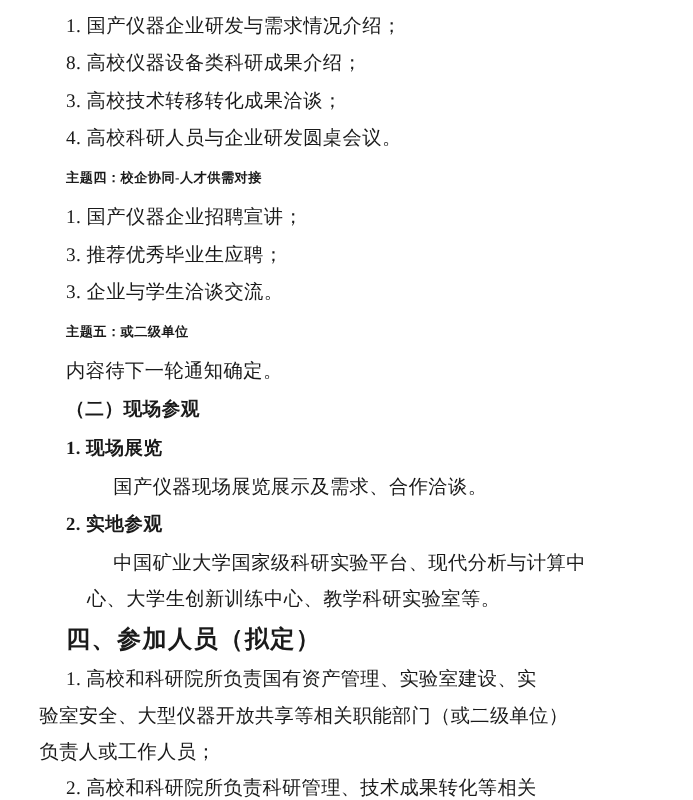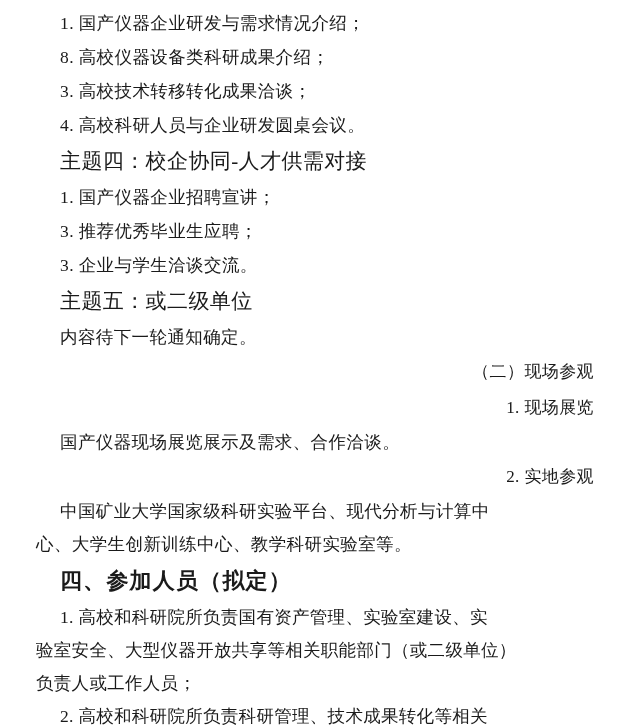--- a/index.html
+++ b/index.html
@@ -33,45 +33,45 @@
   .indent-head {
     padding-left: 24px;
   }
   .indent-para {
     padding-left: 24px;
   }
   .indent-none {
     padding-left: 0;
   }
   .heading {
-    font-weight: normal;
-    font-size: 21px;
+    font-weight: bold;
+    font-size: 12px;
     line-height: 38px;
     letter-spacing: 0.4px;
   }
   .sub-heading {
-    font-weight: normal;
+    font-weight: bold;
     font-size: 17px;
     line-height: 36px;
     letter-spacing: 0.4px;
-    text-align: right;
   }
   .section-heading {
     font-weight: bold;
     font-size: 22px;
     line-height: 40px;
     letter-spacing: 1.2px;
   }
   .para {
     font-size: 17.5px;
     line-height: 33px;
     letter-spacing: 0.3px;
   }
   .tight {
     line-height: 33px;
+    margin-left: 43px;
   }
 </style>
 </head>
 <body>
 
 <div class="page">
 
   <div class="line indent-1">1. 国产仪器企业研发与需求情况介绍；</div>
   <div class="line indent-1">8. 高校仪器设备类科研成果介绍；</div>
   <div class="line indent-1">3. 高校技术转移转化成果洽谈；</div>

